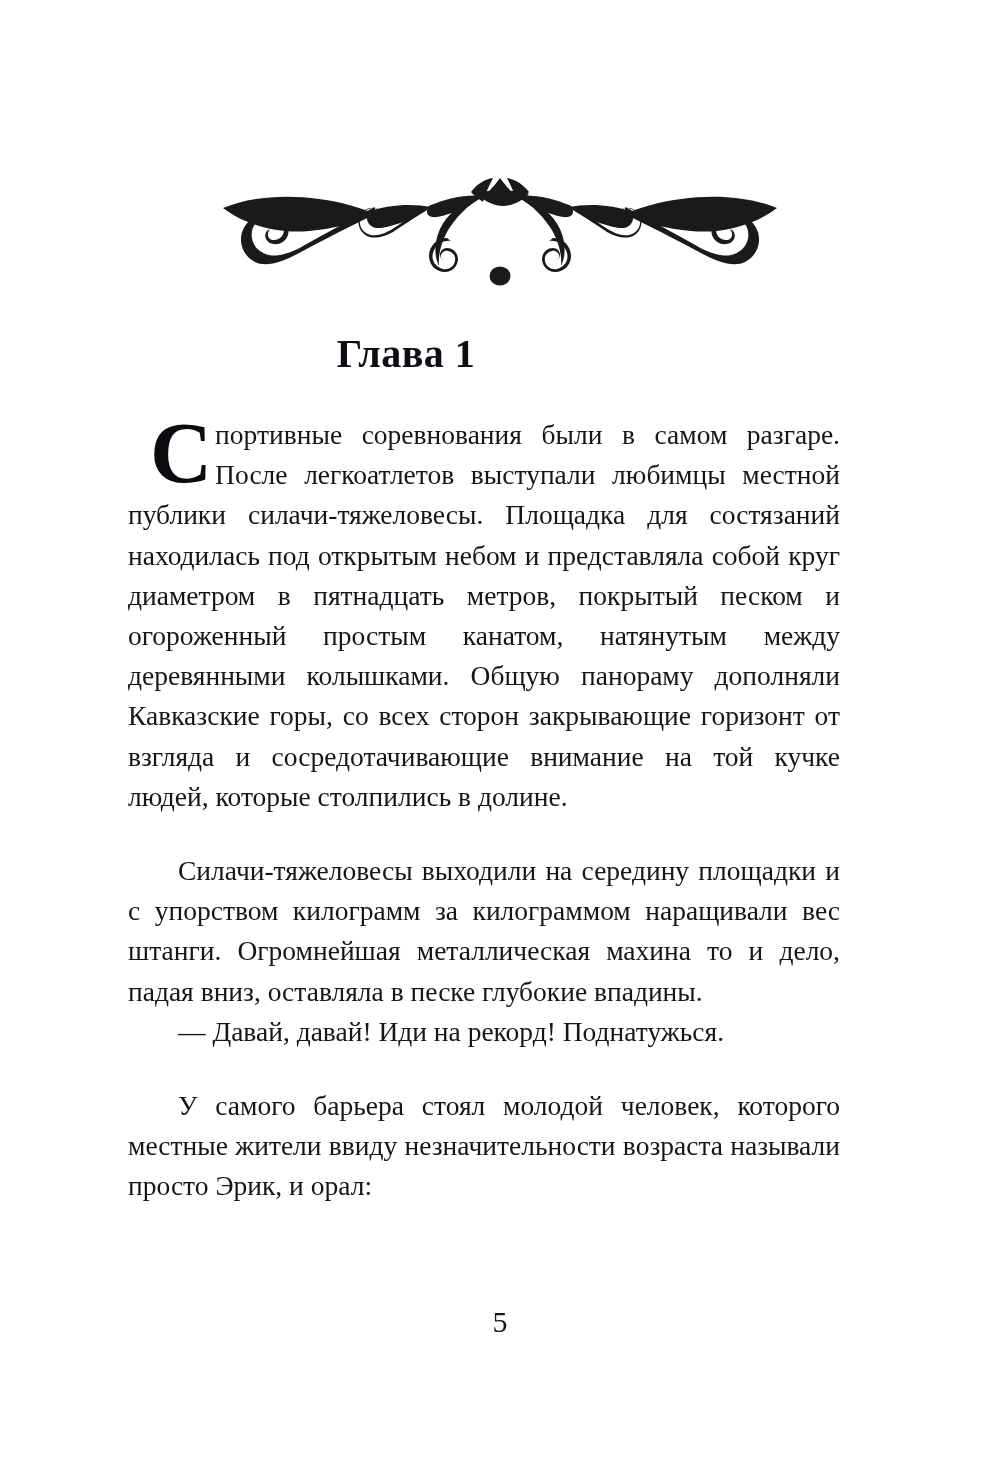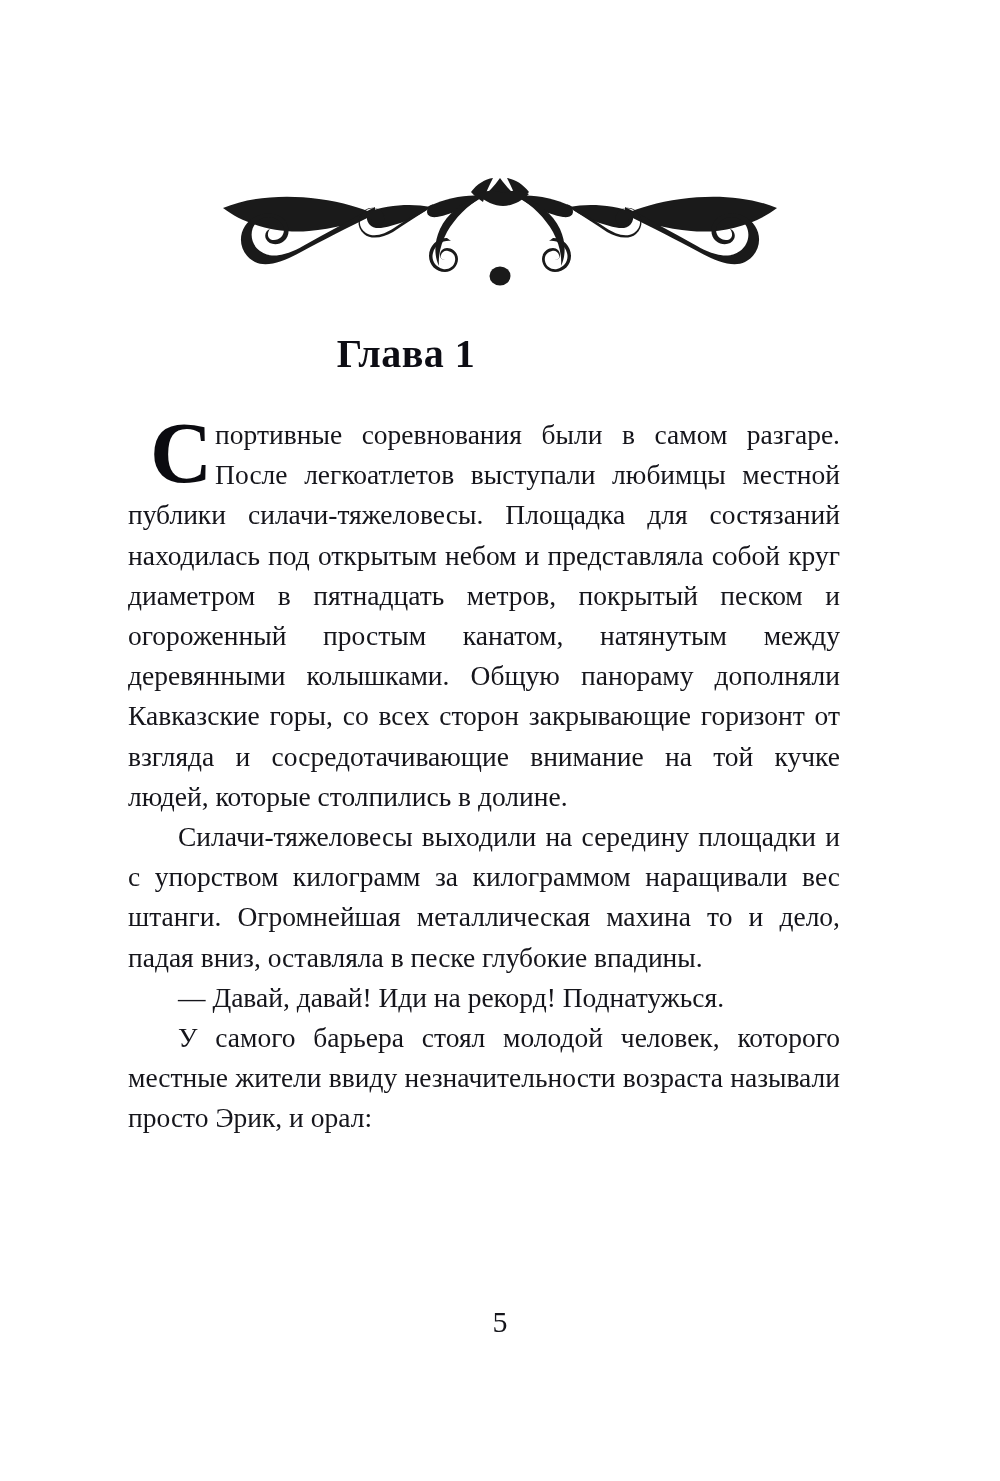--- a/index.html
+++ b/index.html
@@ -65,20 +65,21 @@
     margin: 0;
     font-size: 27.5px;
     line-height: 40.2px;
     text-align: justify;
     text-justify: inter-word;
     color: #15151b;
     hyphens: manual;
   }
   p.body-text.indent {
     text-indent: 50px;
+    margin-top: 34px;
   }
   p.body-text.dialogue {
     text-indent: 50px;
   }
 
   
   .dropcap-para {
     position: relative;
   }
   .dropcap-para .dropcap {

